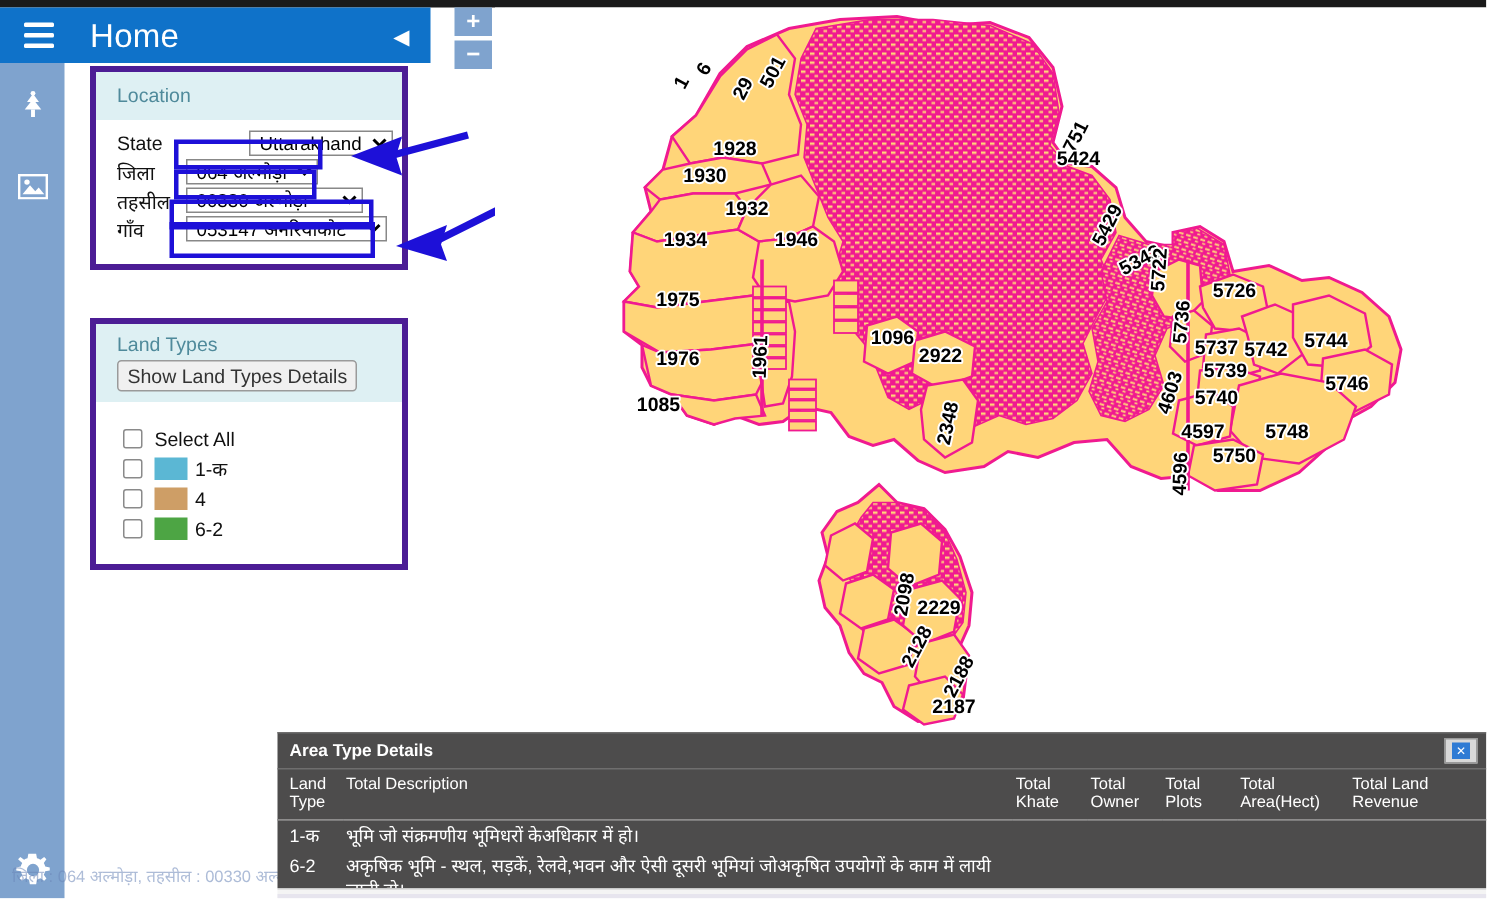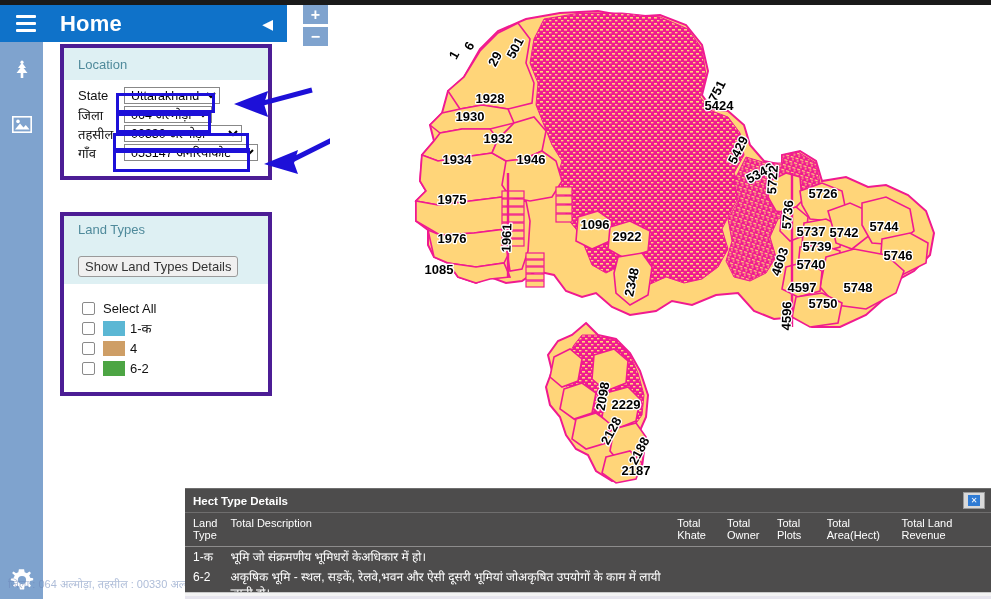--- a/index.html
+++ b/index.html
@@ -16,21 +16,21 @@
   .top-strip { position:absolute; left:0; top:0; width:991px; height:5px; background:#1a1a1a; }
 
   
   .header {
     position:absolute; left:0; top:5px; width:287px; height:37px;
     background:#0f72c9; display:flex; align-items:center; color:#fff;
   }
   .hamburger { width:36px; display:flex; flex-direction:column; justify-content:center;
     align-items:center; gap:4px; margin-left:8px; cursor:pointer; }
   .hamburger span { display:block; width:20px; height:3px; background:#fff; border-radius:1px; }
-  .header-title { font-size:22px; font-weight:bold; margin-left:16px; letter-spacing:.2px; }
+  .header-title { font-size:22px; font-weight:normal; margin-left:16px; letter-spacing:.2px; }
   .header-collapse { margin-left:auto; margin-right:14px; font-size:14px; line-height:1; }
 
   
   .rail {
     position:absolute; left:0; top:42px; width:43px; height:557px;
     background:#7fa3ce;
   }
   .rail-icon { width:43px; height:40px; display:flex; align-items:center; justify-content:center;
     color:#fff; cursor:pointer; }
   .rail-icon.first { margin-top:8px; }
@@ -54,32 +54,32 @@
   #loc-panel { left:60px; top:44px; width:212px; }
   #loc-panel .panel-body { padding:6px 0 14px 0; }
 
   .loc-row { display:flex; align-items:center; height:19px; padding-left:14px; }
   .loc-label { font-size:13px; color:#111; width:46px; flex:none; }
   .loc-select {
     font-family:"Liberation Sans", sans-serif; font-size:12.5px; color:#000;
     background:#fff; border:1px solid #888; height:17px; padding:0 2px;
     line-height:15px;
   }
-  .sel-state { width:96px; }
+  .sel-state { width:96px;margin-left:42px; }
   .sel-jila  { width:88px; }
   .sel-tehsil{ width:118px; }
   .sel-gaon  { width:134px; }
 
   
   .hl { position:absolute; border:3px solid #1d10d8; pointer-events:none; }
 
   
   #land-panel { left:60px; top:212px; width:212px; }
   #land-panel .panel-head { padding:6px 0 7px 14px; }
-  .lt-title { color:#4f8a9b; font-size:13px; display:block; margin-bottom:19px; }
+  .lt-title { color:#4f8a9b; font-size:13px; display:block; margin-bottom:3px; }
   .lt-btn {
     font-family:"Liberation Sans", sans-serif; font-size:13px; color:#333;
     background:#f0f0f0; border:1px solid #9a9a9a; border-radius:3px;
     padding:2px 6px; cursor:pointer;
   }
   .lt-list { padding:14px 0 14px 18px; }
   .lt-item { display:flex; align-items:center; height:20px; }
   .lt-cb { width:13px; height:13px; border:1px solid #8a8a8a; background:#fff;
     border-radius:2px; margin-right:8px; flex:none; cursor:pointer; }
   .lt-sw { width:22px; height:15px; margin-right:5px; flex:none; }
@@ -374,21 +374,21 @@
           <text x="296" y="404" font-size="13" text-anchor="middle" class="plabel">2229</text>
           <text x="285" y="428" font-size="13" text-anchor="middle" class="plabel" transform="rotate(-62 285 428)">2128</text>
           <text x="313" y="448" font-size="13" text-anchor="middle" class="plabel" transform="rotate(-62 313 448)">2188</text>
           <text x="306" y="470" font-size="13" text-anchor="middle" class="plabel">2187</text>
         </g>
     </svg>
   </div>
 
   <div id="details">
     <div class="det-head">
-      <span class="det-title">Hect Type Details</span>
+      <span class="det-title">Area Type Details</span>
       <div class="det-close">
         <span class="sq">✕</span>
       </div>
     </div>
     <table class="det">
       <thead>
         <tr>
           <th class="c-type">Land Type</th>
           <th class="c-desc">Total Description</th>
           <th class="c-n">Total Khate</th>

